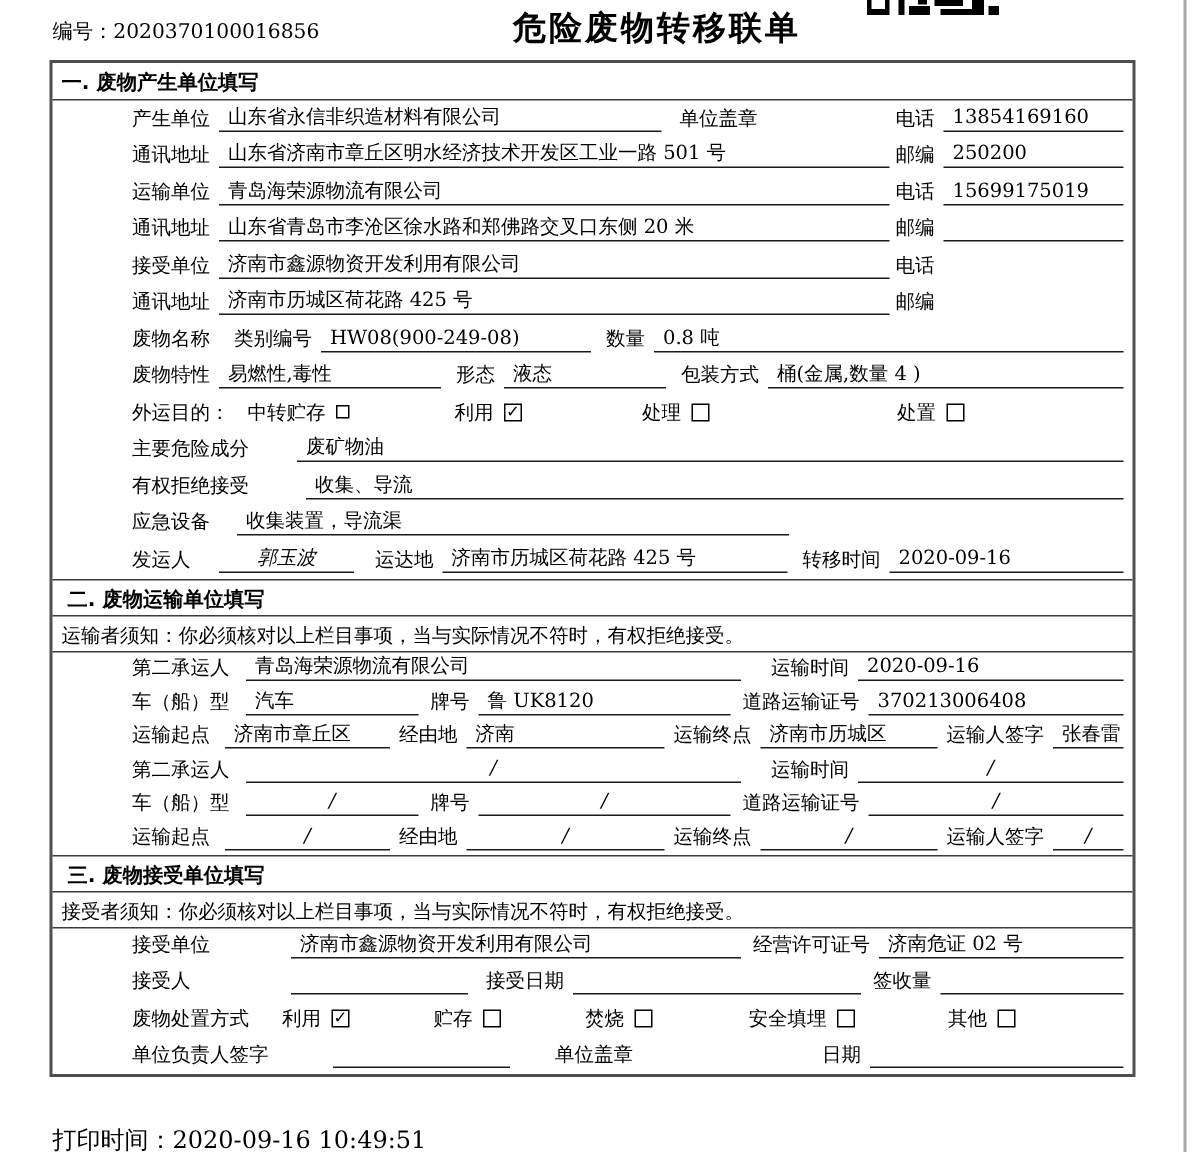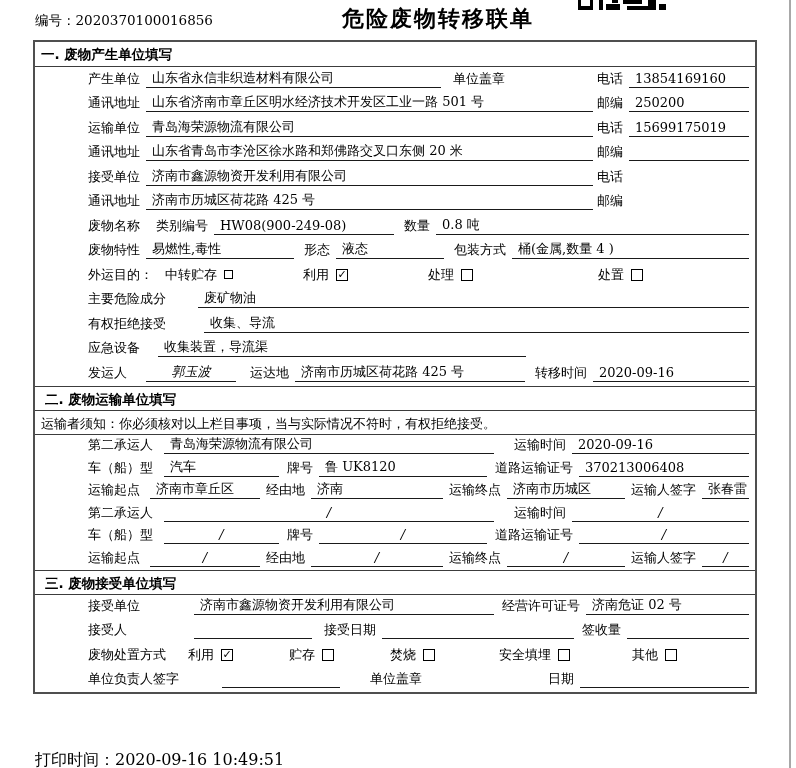--- a/index.html
+++ b/index.html
@@ -242,20 +242,21 @@
       <span class="uline w110 tc">/</span>
       <span class="lab ml6">经由地</span>
       <span class="uline w132 tc">/</span>
       <span class="lab ml6">运输终点</span>
       <span class="uline w118 tc">/</span>
       <span class="lab ml6">运输人签字</span>
       <span class="uline fill tc">/</span>
     </div>
 
     <div class="sec-header bt">三. 废物接受单位填写</div>
+    <div class="notice-row">接受者须知：你必须核对以上栏目事项，当与实际情况不符时，有权拒绝接受。</div>
 
     <div class="row s3">
       <span class="lab lw100">接受单位</span>
       <span class="uline w300">济南市鑫源物资开发利用有限公司</span>
       <span class="lab ml8">经营许可证号</span>
       <span class="uline fill">济南危证 02 号</span>
     </div>
 
     <div class="row s3">
       <span class="lab lw100">接受人</span>

